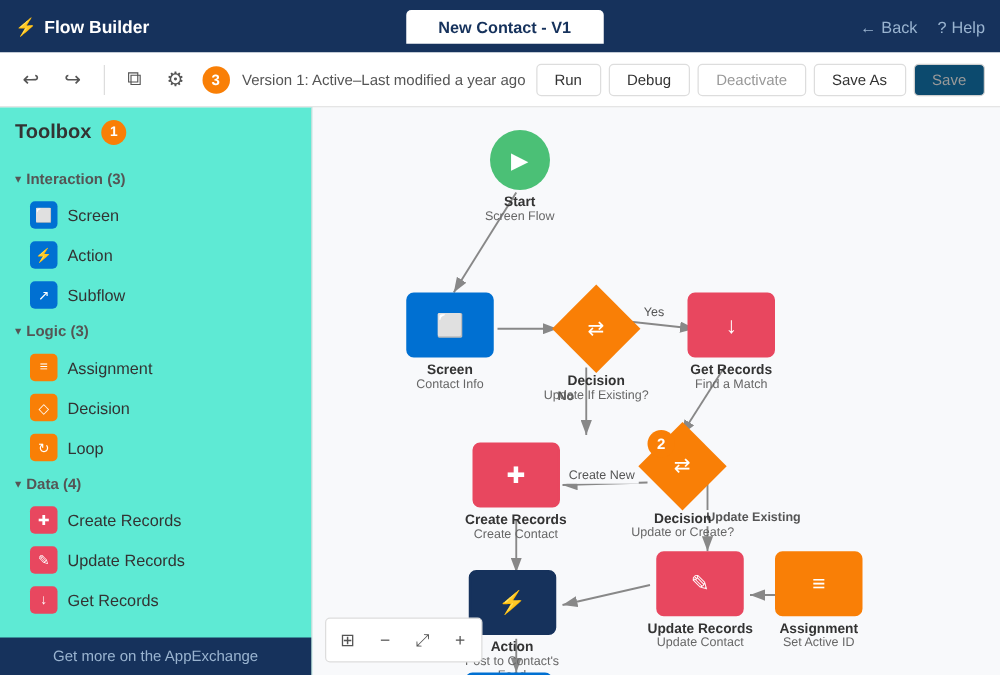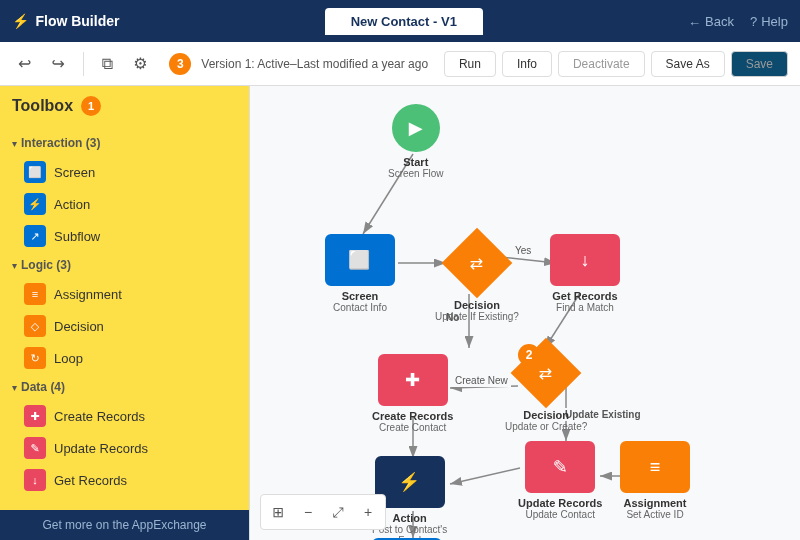--- a/index.html
+++ b/index.html
@@ -36,21 +36,21 @@
     .btn { padding: 5px 14px; border-radius: 4px; font-size: 12px; cursor: pointer; border: 1px solid #ddd; }
     .btn-white { background: white; color: #333; }
     .btn-outline-gray { background: white; color: #999; border-color: #ddd; cursor: default; }
     .btn-gray { background: #0c4a6e; color: #999; border-color: #d0d0d0; cursor: not-allowed; }
 
     
     .main-layout { display: flex; height: calc(540px - 42px - 44px); }
 
     
     .sidebar {
-      width: 250px; background: #fde047; border-right: 1px solid #ddd;
+      width: 250px; background: #5eead4; border-right: 1px solid #ddd;
       display: flex; flex-direction: column; flex-shrink: 0;
     }
     .sidebar-header { display: flex; align-items: center; gap: 8px; padding: 10px 12px 6px; }
     .sidebar-title { font-size: 16px; font-weight: 700; color: #333; }
     .sidebar-badge {
       background: #f97f06; color: white; border-radius: 50%;
       width: 20px; height: 20px; display: flex; align-items: center;
       justify-content: center; font-size: 11px; font-weight: bold;
     }
     .sidebar-tabs { display: flex; border-bottom: 2px solid #ddd; padding: 0 12px; }
@@ -187,21 +187,21 @@
   <button class="toolbar-btn" title="Redo">↪</button>
   <div class="toolbar-divider"></div>
   <button class="toolbar-btn" title="Copy">⧉</button>
   <button class="toolbar-btn" title="Settings">⚙</button>
   <div class="toolbar-center">
     <div class="version-badge">3</div>
     <span class="version-text">Version 1: Active–Last modified a year ago</span>
   </div>
   <div class="toolbar-actions">
     <button class="btn btn-white">Run</button>
-    <button class="btn btn-white">Info</button>
+    <button class="btn btn-white">Debug</button>
     <button class="btn btn-outline-gray">Deactivate</button>
     <button class="btn btn-white">Save As</button>
     <button class="btn btn-gray">Save</button>
   </div>
 </div>
 
 <div class="main-layout">
 
   <div class="sidebar">
     <div class="sidebar-header">

